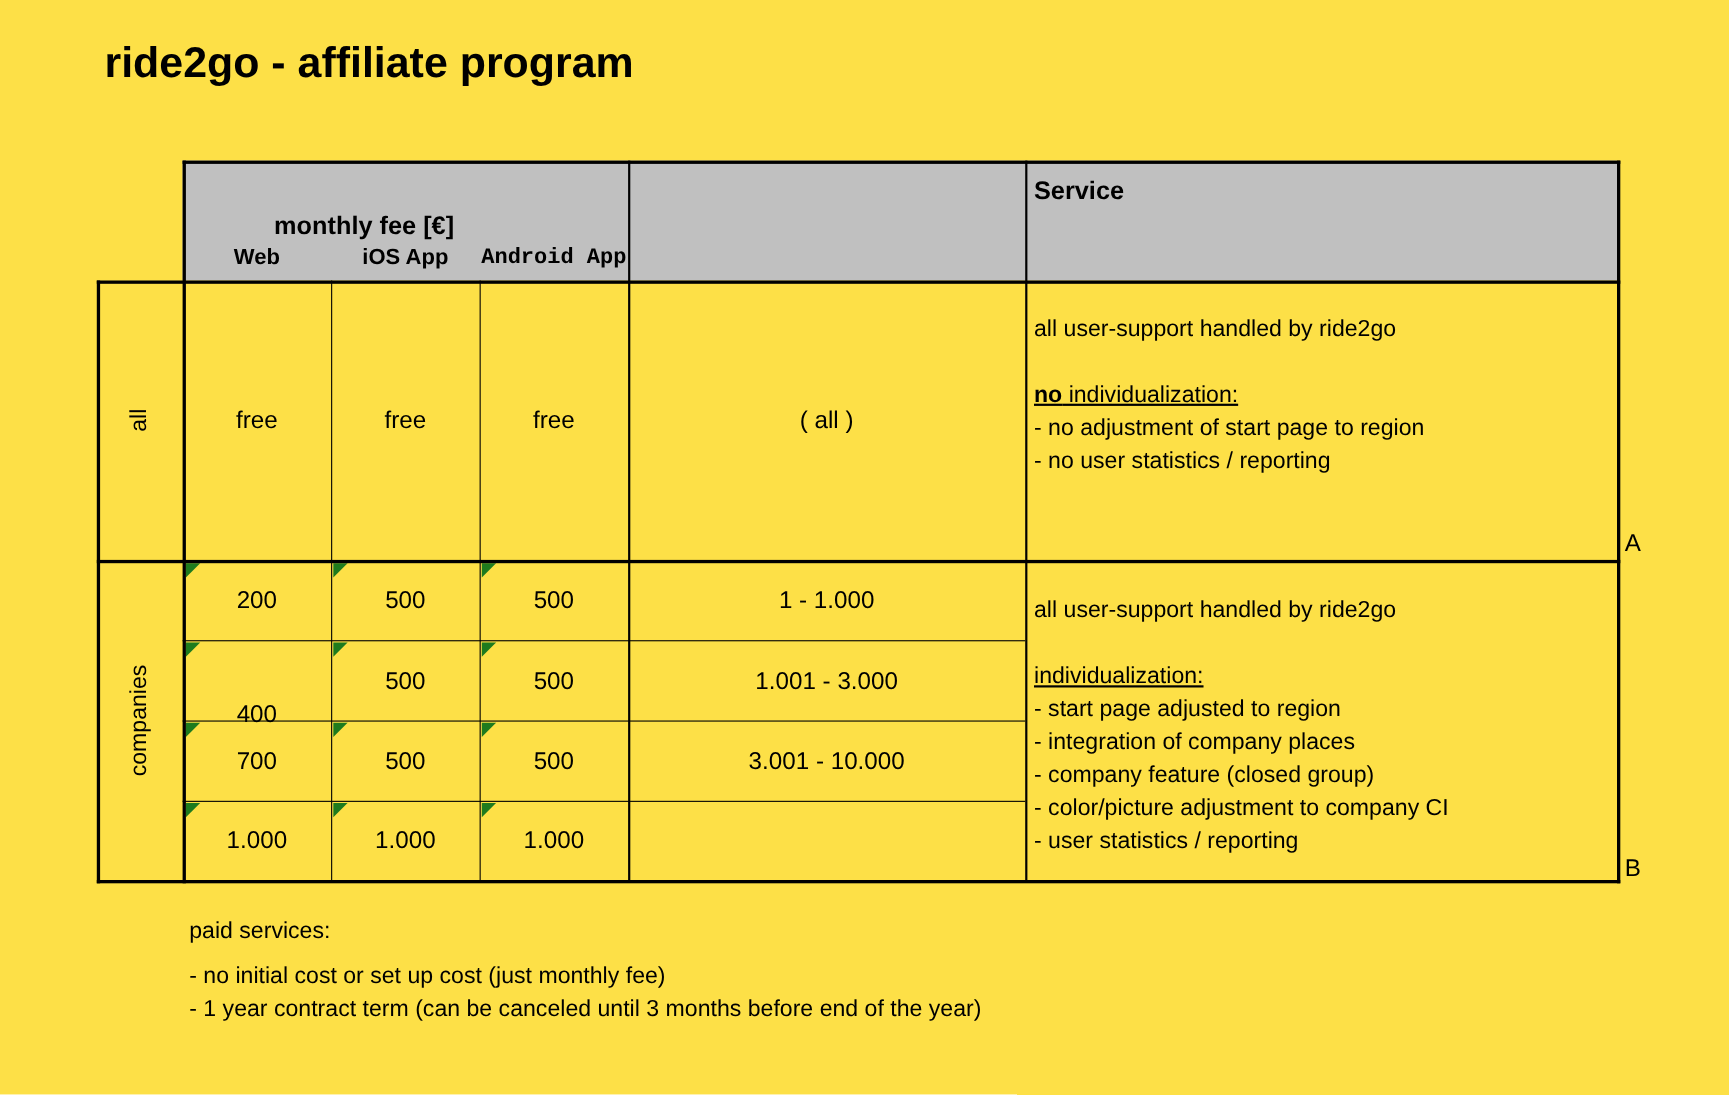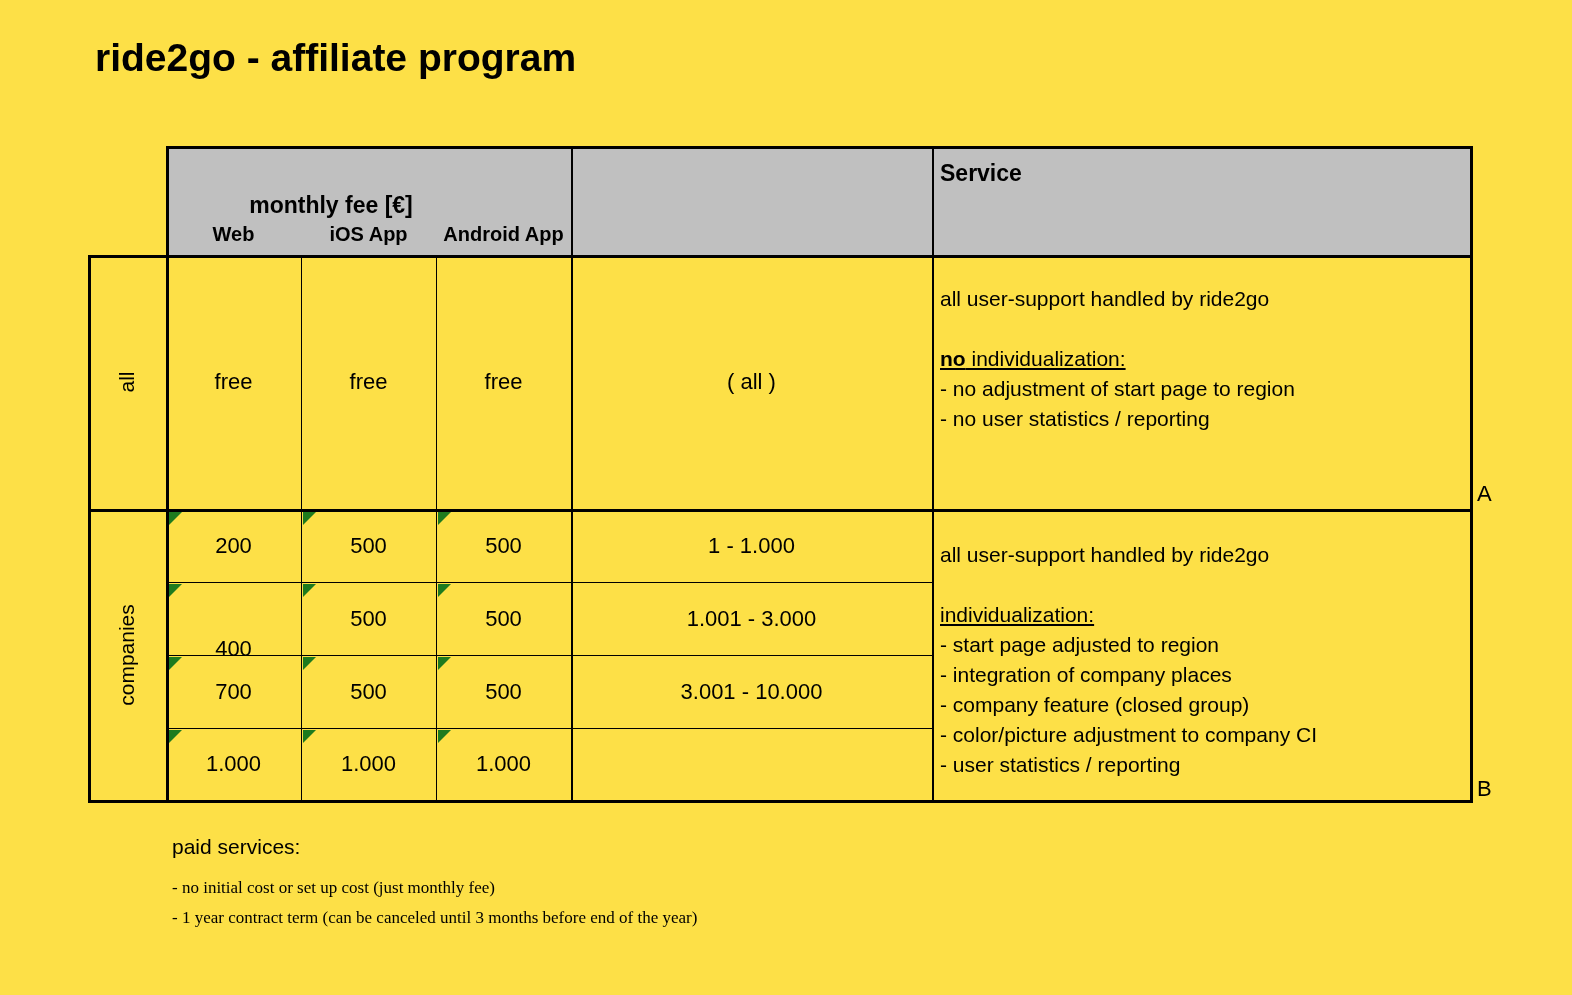--- a/index.html
+++ b/index.html
@@ -26,35 +26,35 @@
   .underline { text-decoration: underline; margin-top: 16px; }
   .vlabel { display: flex; align-items: center; justify-content: center; }
   .vlabel span { transform: rotate(-90deg); white-space: nowrap; font-size: 21px; }
   .marker {
     position: absolute; width: 0; height: 0;
     border-top: 13px solid var(--marker-green, #1e7b1e);
     border-right: 13px solid transparent;
   }
   .side-label { font-size: 22px; }
   .footer-heading { font-size: 21px; white-space: nowrap; }
-  .footer-items { font-size: 17px; line-height: 30px; white-space: nowrap; font-family: Liberation Serif, serif; }
+  .footer-items { font-size: 21px; line-height: 30px; white-space: nowrap; }
 </style>
 </head>
 <body>
 
 <div class="page">
 
   <div class="abs title" style="left:95px; top:36px;">ride2go - affiliate program</div>
 
   <div class="hdr-bg" style="left:166px; top:146px; width:1304px; height:109px;"></div>
 
   <div class="abs center hdr-text" style="left:166px; top:158px; width:330px; height:38px;margin-top:28px;">monthly fee [€]</div>
   <div class="abs center hdr-sub" style="left:166px; top:216px; width:135px; height:36px;">Web</div>
   <div class="abs center hdr-sub" style="left:301px; top:216px; width:135px; height:36px;">iOS App</div>
-  <div class="abs center hdr-sub" style="left:436px; top:216px; width:135px; height:36px;">Android App</div>
+  <div class="abs center hdr-sub" style="left:436px; top:216px; width:135px; height:36px;font-family:Liberation Mono, monospace;">Android App</div>
   <div class="abs" style="left:571px; top:158px; width:361px; text-align:center;">
   </div>
   <div class="abs hdr-text" style="left:940px; top:160px;">Service</div>
 
   <div class="abs vlabel" style="left:88px; top:255px; width:78px; height:254px;">
     <span>all</span>
   </div>
   <div class="abs vlabel" style="left:88px; top:509px; width:78px; height:291px;">
     <span>companies</span>
   </div>

